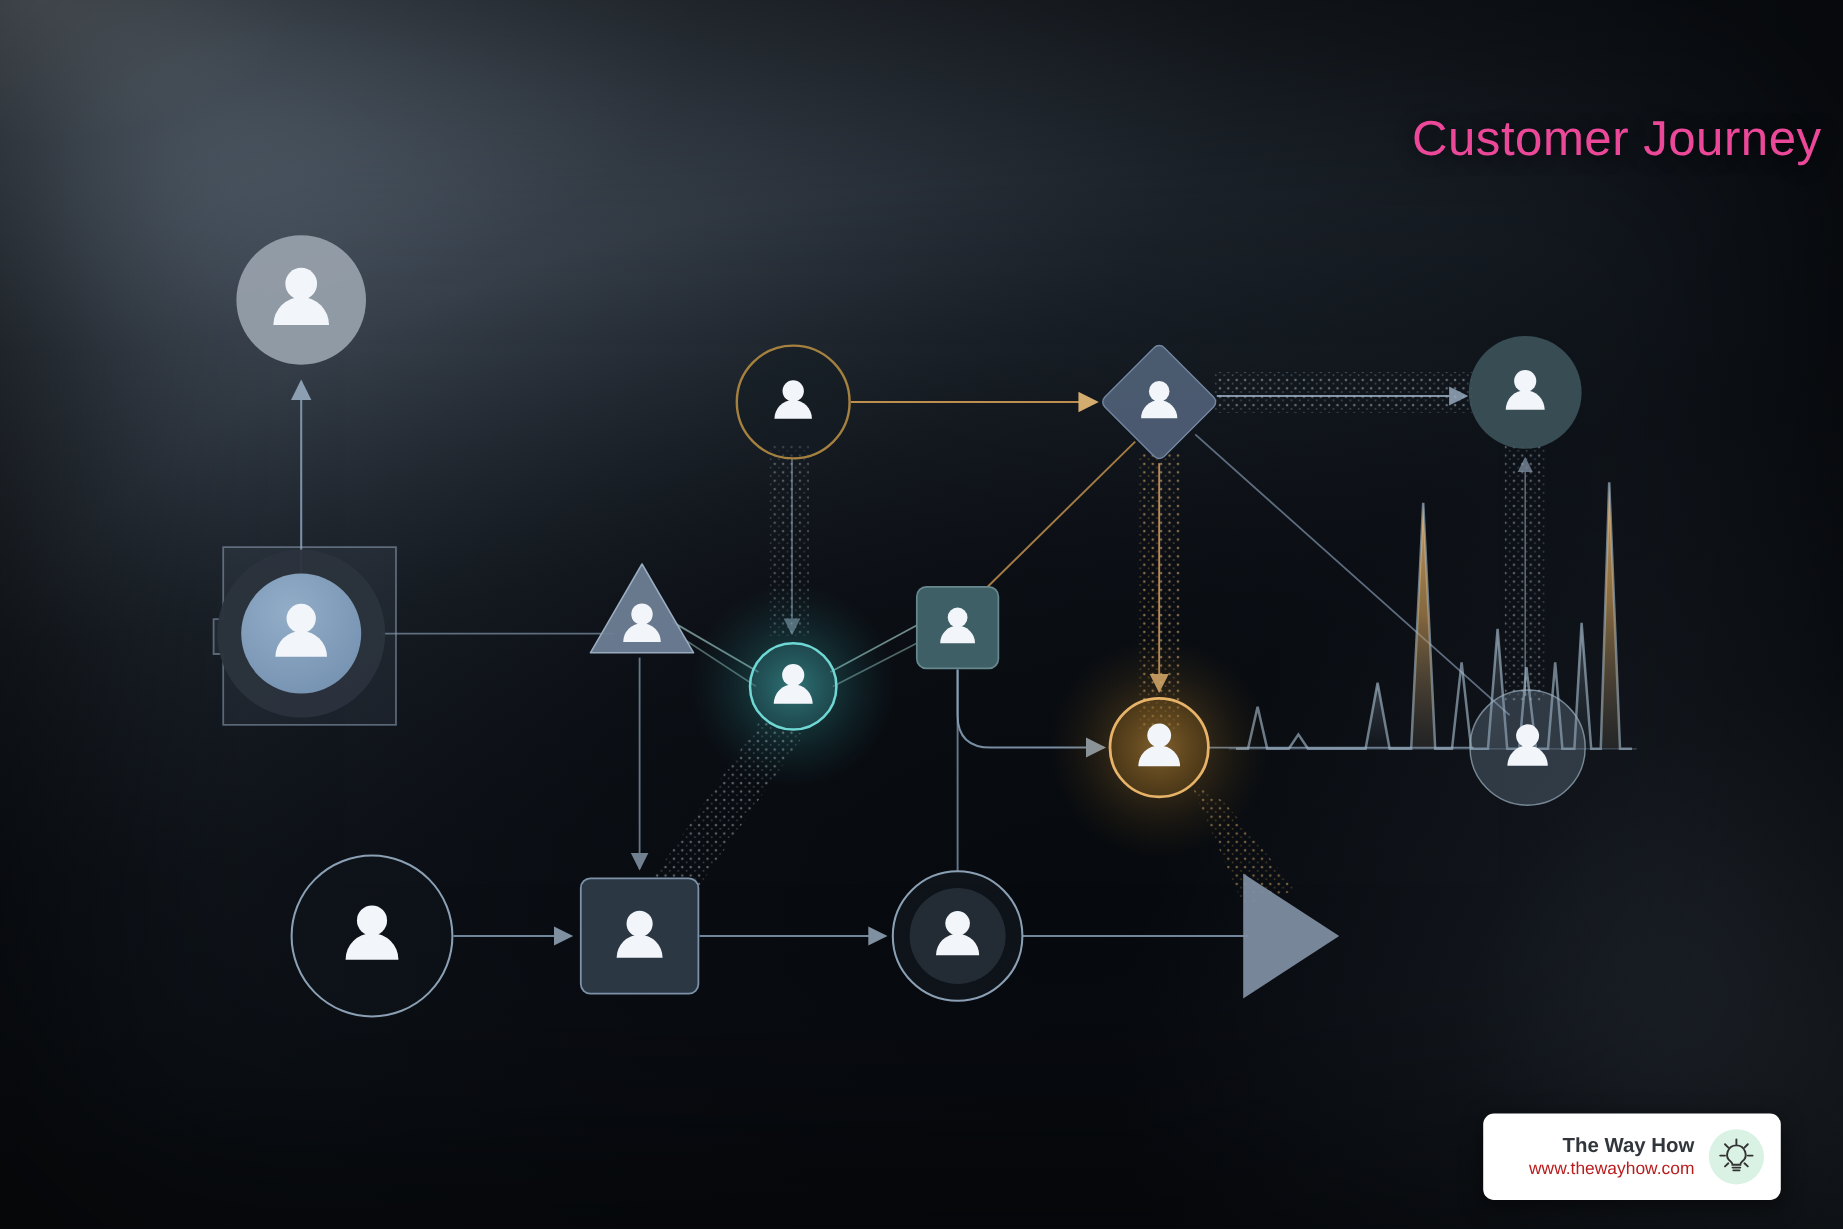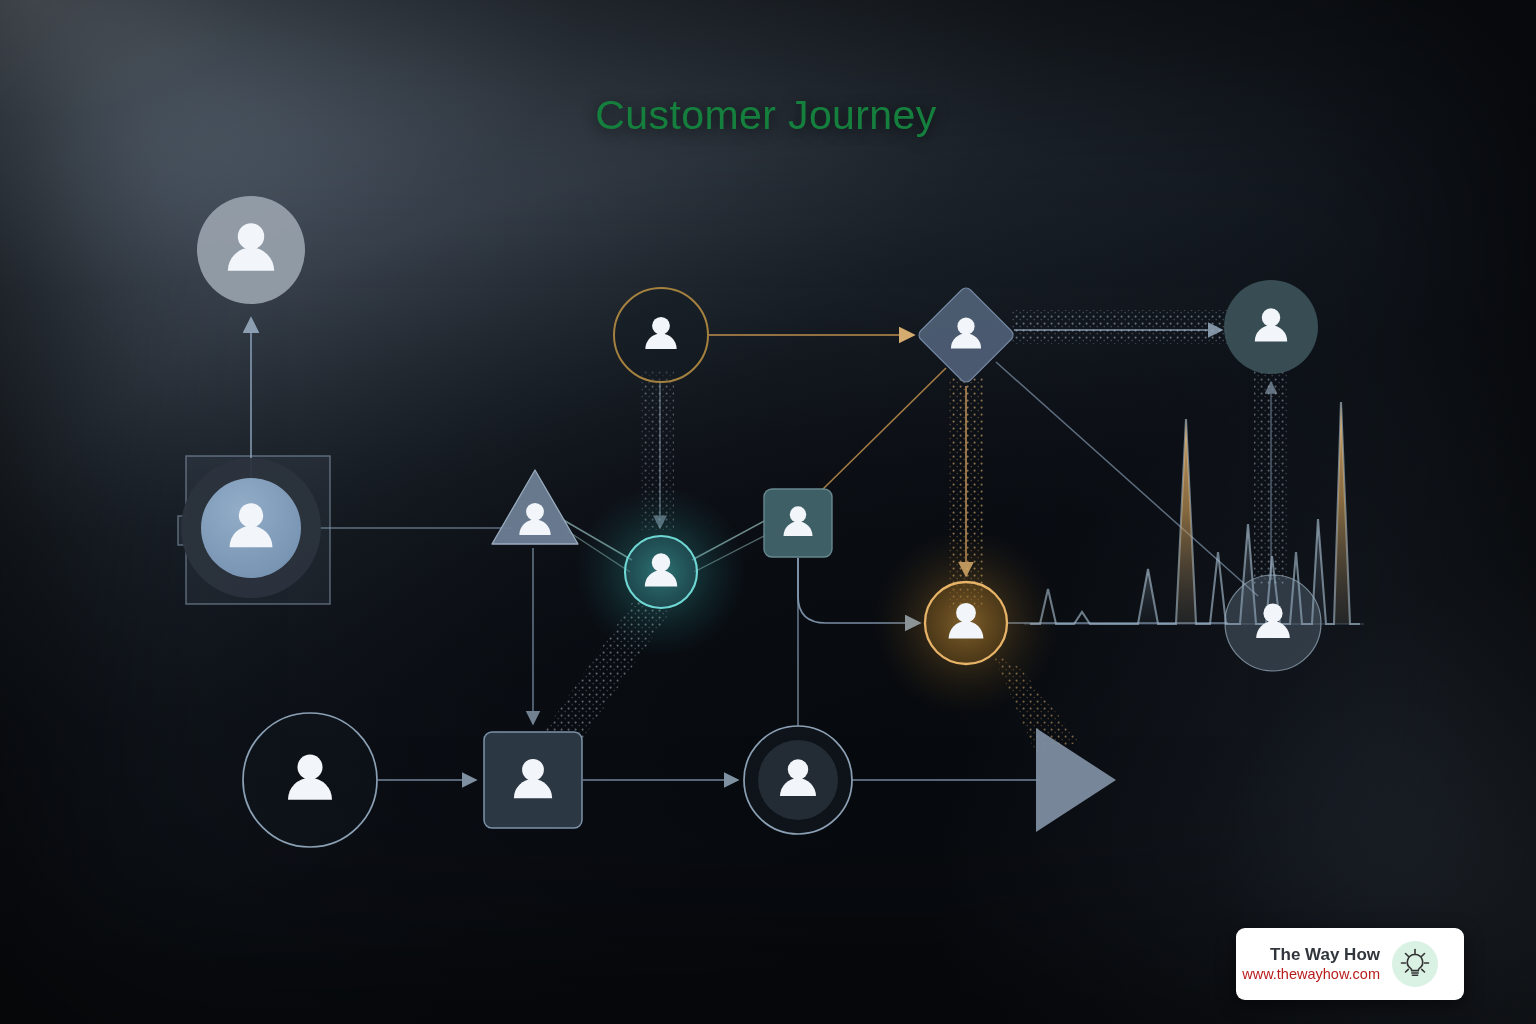--- a/index.html
+++ b/index.html
@@ -25,36 +25,36 @@
     position:absolute;inset:0;
     background:radial-gradient(60% 80% at 104% 88%, rgba(90,104,120,.38) 0%, rgba(60,70,82,.16) 42%, rgba(0,0,0,0) 72%);
   }
   .bg-vignette{
     position:absolute;inset:0;
     box-shadow:inset 0 0 190px 60px rgba(0,0,0,.62);
   }
 
   
   .title{
-    position:absolute;left:0;right:4px;top:92px;text-align:center;
+    position:absolute;left:0;right:18px;top:92px;text-align:right;
     font-size:41px;font-weight:400;letter-spacing:.4px;
-    color:#15803d;
+    color:#ec4899;
     text-shadow:0 2px 14px rgba(0,0,0,.65);
   }
 
   
   svg.layer{position:absolute;left:0;top:0;width:1536px;height:1024px;overflow:visible;}
 
   
   .badge{
-    position:absolute;left:1236px;top:928px;width:228px;height:72px;
+    position:absolute;left:1236px;top:928px;width:248px;height:72px;
     background:#ffffff;border-radius:9px;
     box-shadow:0 5px 18px rgba(0,0,0,.55);
     display:flex;align-items:center;justify-content:flex-end;
-    padding:0 26px 0 0;box-sizing:border-box;
+    padding:0 14px 0 0;box-sizing:border-box;
   }
   .badge-text{text-align:right;margin-right:12px;line-height:1.22;}
   .badge-title{font-size:17px;font-weight:bold;color:#31363c;}
   .badge-url{font-size:14.5px;color:#b91c1c;}
   .bulb-wrap{
     width:46px;height:46px;border-radius:50%;
     background:#d9f2e4;display:flex;align-items:center;justify-content:center;flex:0 0 auto;
   }
 </style>
 </head>

